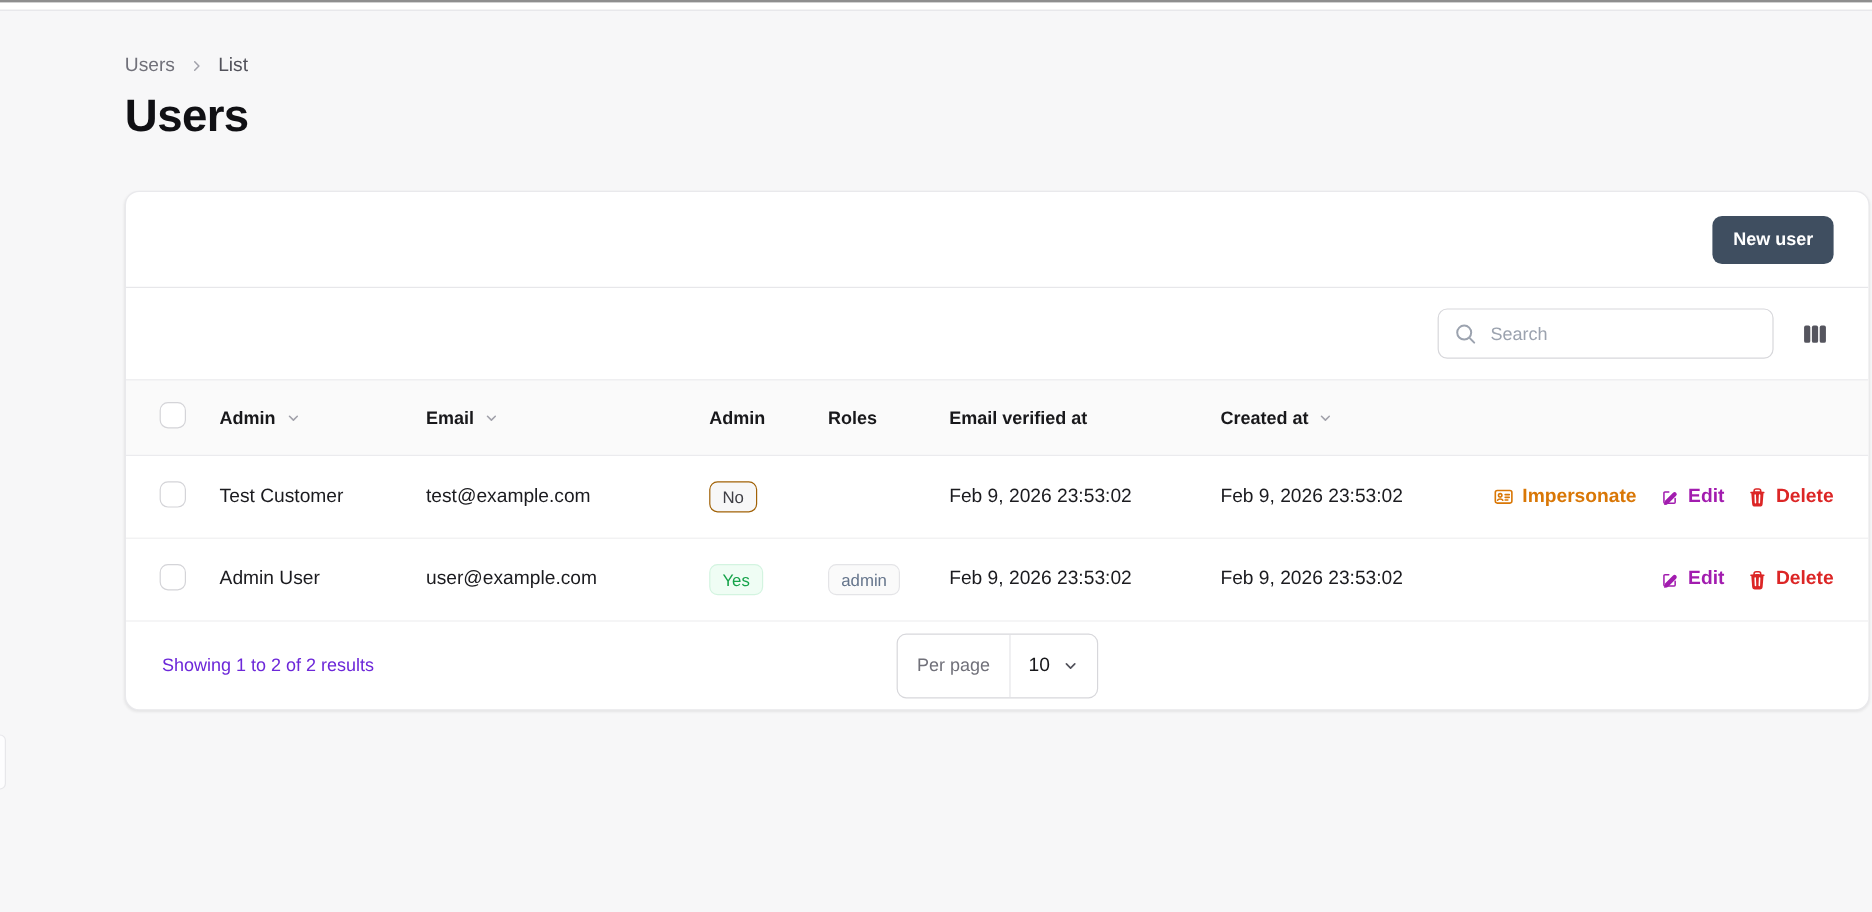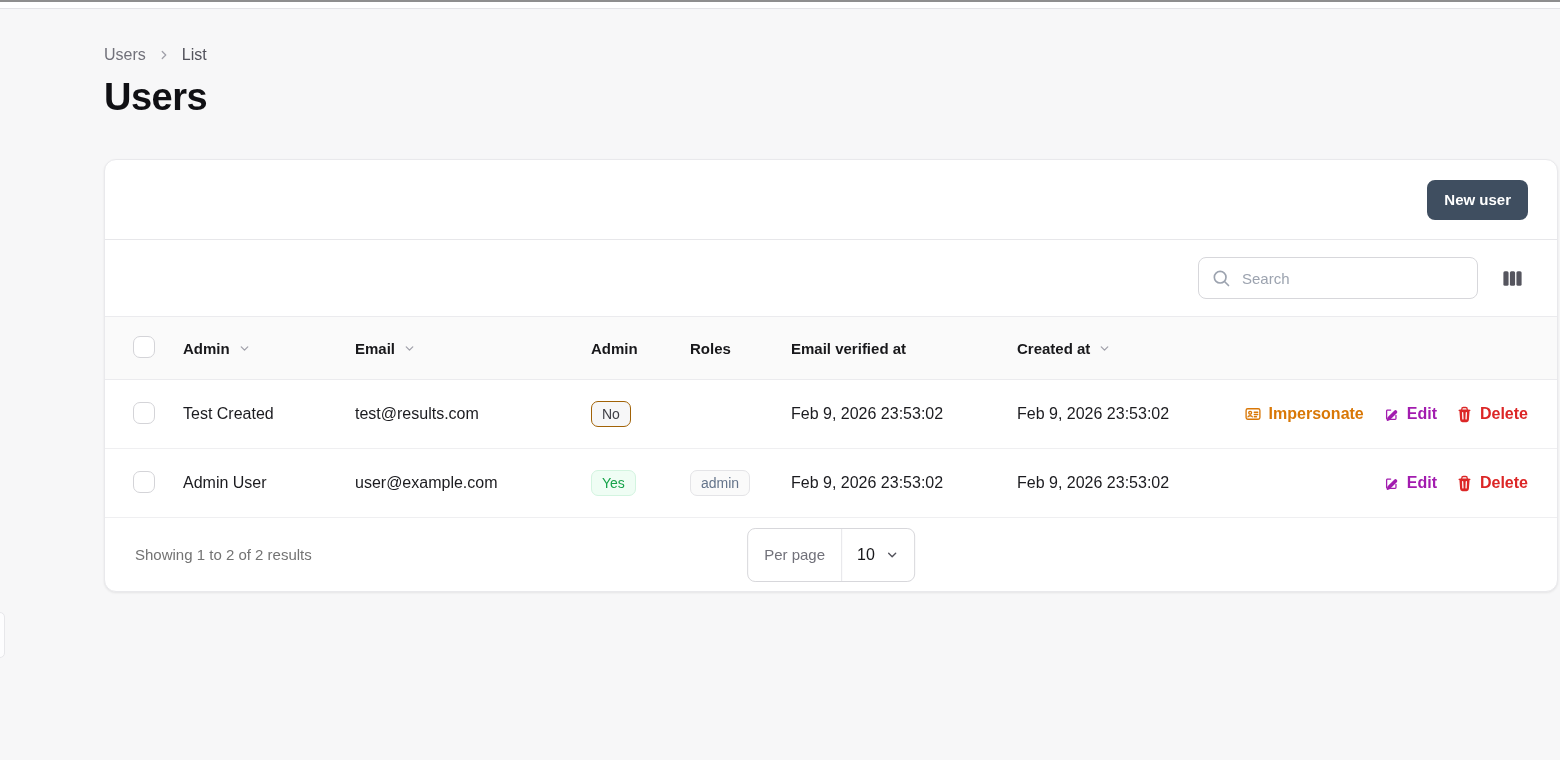--- a/index.html
+++ b/index.html
@@ -92,21 +92,21 @@
   .action {
     display:inline-flex; align-items:center; gap:7px;
     font-size:16px; font-weight:600; font-family:inherit;
     background:none; border:none; padding:0; cursor:pointer; line-height:20px;
   }
   .action svg { flex:0 0 auto; }
   .action.warning { color:#d97706;text-align:center; }
   .action.neutral { color:#a21caf; }
   .action.danger  { color:#dc2626; }
   .card-footer { height:73px; display:flex; align-items:center; padding:0 30px; position:relative; }
-  .summary { font-size:15px; color:#737373; }
+  .summary { font-size:15px; color:#6d28d9; }
   .perpage {
     position:absolute; left:50%; transform:translateX(-50%);
     display:flex; align-items:stretch; height:54px;
     border:1px solid #d7d7db; border-radius:8px; background:#fff; overflow:hidden;
   }
   .pp-label {
     display:flex; align-items:center; padding:0 16px;
     color:#71717a; font-size:15px; border-right:1px solid #e6e6e9;
   }
   .pp-select {
@@ -195,22 +195,22 @@
             <svg width="13" height="13" viewBox="0 0 24 24" fill="none" stroke="currentColor" stroke-width="2.4" stroke-linecap="round" stroke-linejoin="round">
               <path d="m6 9 6 6 6-6"></path>
             </svg>
           </span>
       </div>
       <div></div>
     </div>
 
     <div class="trow tgrid">
       <div><button class="checkbox"></button></div>
-      <div class="cell-text">Test Created</div>
-      <div class="cell-text">test@results.com</div>
+      <div class="cell-text">Test Customer</div>
+      <div class="cell-text">test@example.com</div>
       <div><span class="badge badge-gray">No</span></div>
       <div></div>
       <div class="cell-text">Feb 9, 2026 23:53:02</div>
       <div class="cell-text">Feb 9, 2026 23:53:02</div>
       <div class="actions">
         <button class="action warning">
           <svg width="18" height="18" viewBox="0 0 24 24" fill="none" stroke="currentColor" stroke-width="1.8" stroke-linecap="round" stroke-linejoin="round">
               <rect x="2.8" y="5" width="18.4" height="14" rx="2.2"></rect>
               <circle cx="8.2" cy="10.4" r="1.9"></circle>
               <path d="M5.3 15.8c.6-1.9 5.2-1.9 5.8 0"></path>

